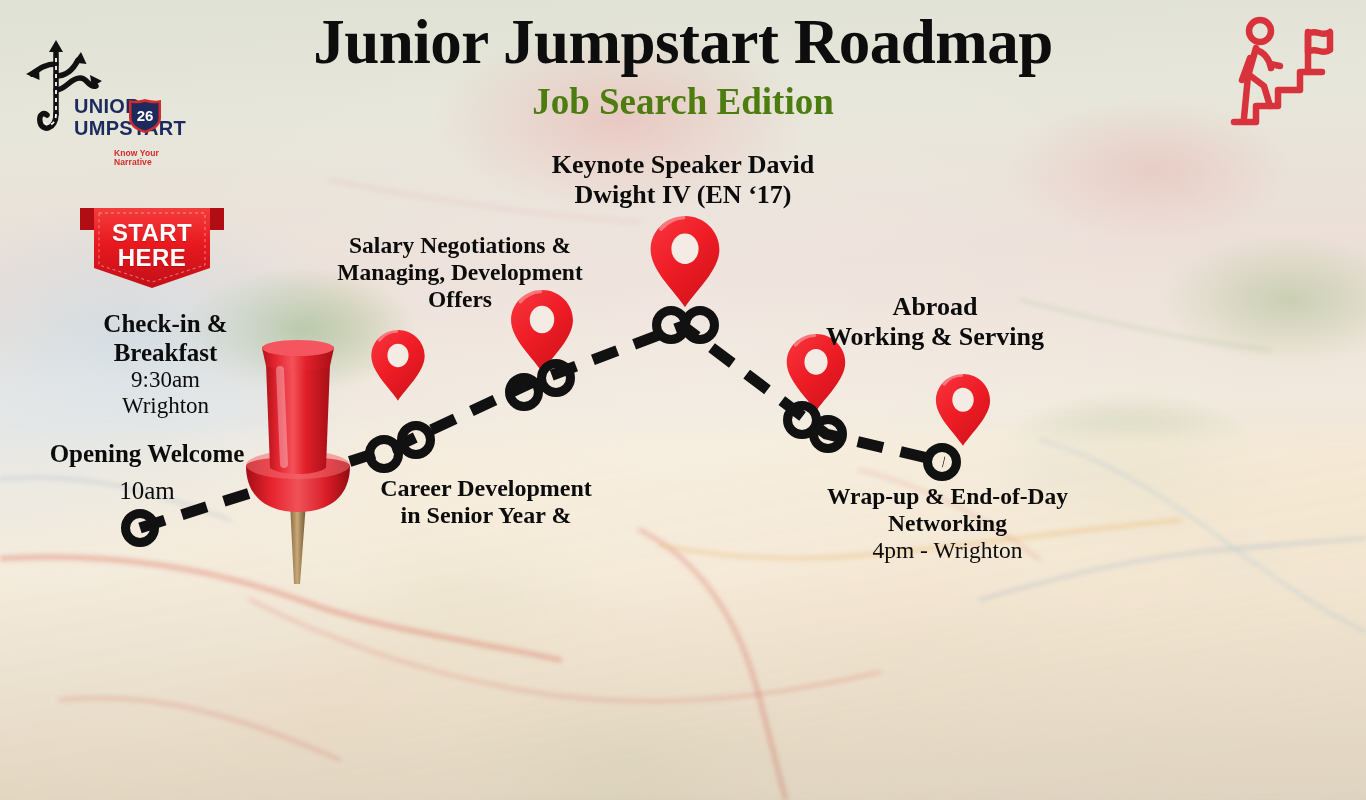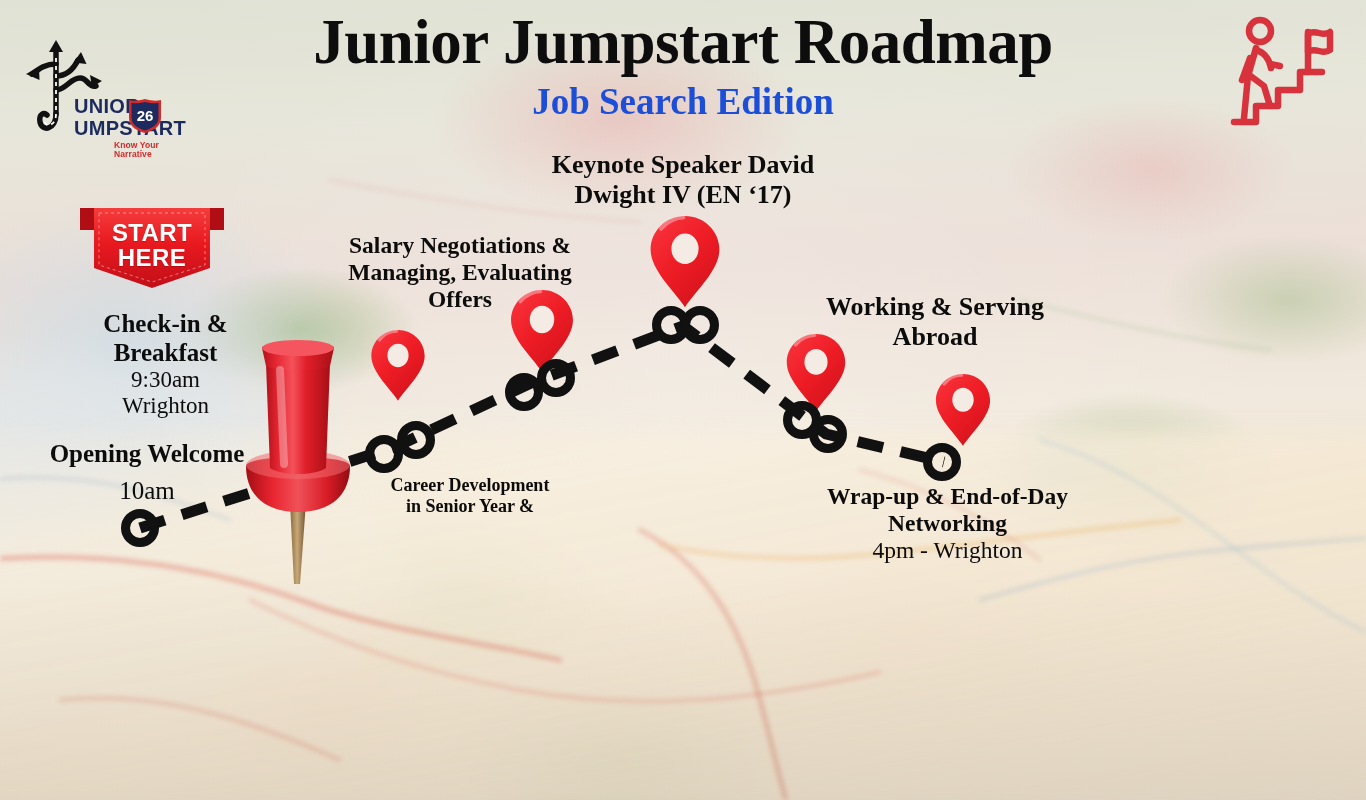--- a/index.html
+++ b/index.html
@@ -44,30 +44,30 @@
     background:radial-gradient(ellipse 1000px 620px at 50% 45%, rgba(255,255,255,.18) 0%, rgba(255,255,255,0) 60%),
                linear-gradient(0deg, rgba(120,110,90,.12) 0%, rgba(0,0,0,0) 28%);}
 
   
   .logo{position:absolute;left:22px;top:18px;width:150px;height:128px;}
   .logo-text{position:absolute;left:52px;top:78px;line-height:1;}
   .logo-l1,.logo-l2{font-family:"Liberation Sans",sans-serif;font-weight:bold;
     font-size:20px;letter-spacing:.3px;color:#1c2a5e;}
   .logo-l2{margin-top:2px;}
   .logo-tag{font-family:"Liberation Sans",sans-serif;font-weight:bold;font-size:8.5px;
-    color:#d32a2a;margin-top:3px;letter-spacing:.1px;padding-left:40px;}
+    color:#d32a2a;margin-top:11px;letter-spacing:.1px;padding-left:40px;}
   .shield{position:absolute;left:106px;top:80px;width:34px;height:36px;}
   .shield-num{position:absolute;left:106px;top:89px;width:34px;text-align:center;
     font-family:"Liberation Sans",sans-serif;font-weight:bold;font-size:15px;color:#fff;}
 
   
   .title{position:absolute;left:0;right:0;top:6px;text-align:center;
     font-size:63px;font-weight:bold;color:#0d0d0d;letter-spacing:-.5px;}
   .subtitle{position:absolute;left:0;right:0;top:80px;text-align:center;
-    font-size:37px;font-weight:bold;color:#1d4ed8;}
+    font-size:37px;font-weight:bold;color:#4d7c0f;}
 
   
   .hiker{position:absolute;right:28px;top:14px;width:112px;height:120px;}
 
   
   .start-banner{position:absolute;left:78px;top:204px;width:148px;height:88px;}
   .start-banner .txt{position:absolute;left:0;right:0;top:16px;text-align:center;
     font-family:"Liberation Sans",sans-serif;font-weight:bold;color:#fff;
     font-size:24px;line-height:25px;letter-spacing:.4px;
     text-shadow:0 1px 1px rgba(120,0,0,.35);}
@@ -77,21 +77,21 @@
 
   
   .lbl{position:absolute;color:#0c0c0c;text-align:center;line-height:1.14;}
   .lbl .b{font-weight:bold;}
   .lbl .r{font-weight:normal;}
 
   #lbl-checkin{left:48px;top:310px;width:235px;font-size:25px;}
   #lbl-checkin .r{font-size:23px;}
   #lbl-opening{left:22px;top:440px;width:250px;font-size:25px;}
   #lbl-salary{left:320px;top:232px;width:280px;font-size:23.5px;}
-  #lbl-career{left:340px;top:475px;width:260px;font-size:18px;}
+  #lbl-career{left:356px;top:475px;width:260px;font-size:24px;}
   #lbl-keynote{left:488px;top:150px;width:390px;font-size:26px;}
   #lbl-abroad{left:790px;top:292px;width:290px;font-size:26px;}
   #lbl-wrap{left:800px;top:483px;width:295px;font-size:23.5px;}
 
   
   .pushpin{position:absolute;left:236px;top:334px;width:124px;height:250px;}
 </style>
 </head>
 <body>
 
@@ -301,37 +301,37 @@
     <div class="r">Wrighton</div>
   </div>
 
   <div class="lbl" id="lbl-opening">
     <div class="b">Opening Welcome</div>
     <div class="r" style="margin-top:8px">10am</div>
   </div>
 
   <div class="lbl" id="lbl-salary">
     <div class="b">Salary Negotiations &amp;</div>
-    <div class="b">Managing, Evaluating</div>
+    <div class="b">Managing, Development</div>
     <div class="b">Offers</div>
   </div>
 
   <div class="lbl" id="lbl-career">
     <div class="b">Career Development</div>
     <div class="b">in Senior Year &amp;</div>
   </div>
 
   <div class="lbl" id="lbl-keynote">
     <div class="b">Keynote Speaker David</div>
     <div class="b">Dwight IV (EN ‘17)</div>
   </div>
 
   <div class="lbl" id="lbl-abroad">
+    <div class="b">Abroad</div>
     <div class="b">Working &amp; Serving</div>
-    <div class="b">Abroad</div>
   </div>
 
   <div class="lbl" id="lbl-wrap">
     <div class="b">Wrap-up &amp; End-of-Day</div>
     <div class="b">Networking</div>
     <div class="r">4pm - Wrighton</div>
   </div>
 
 </div>
 

